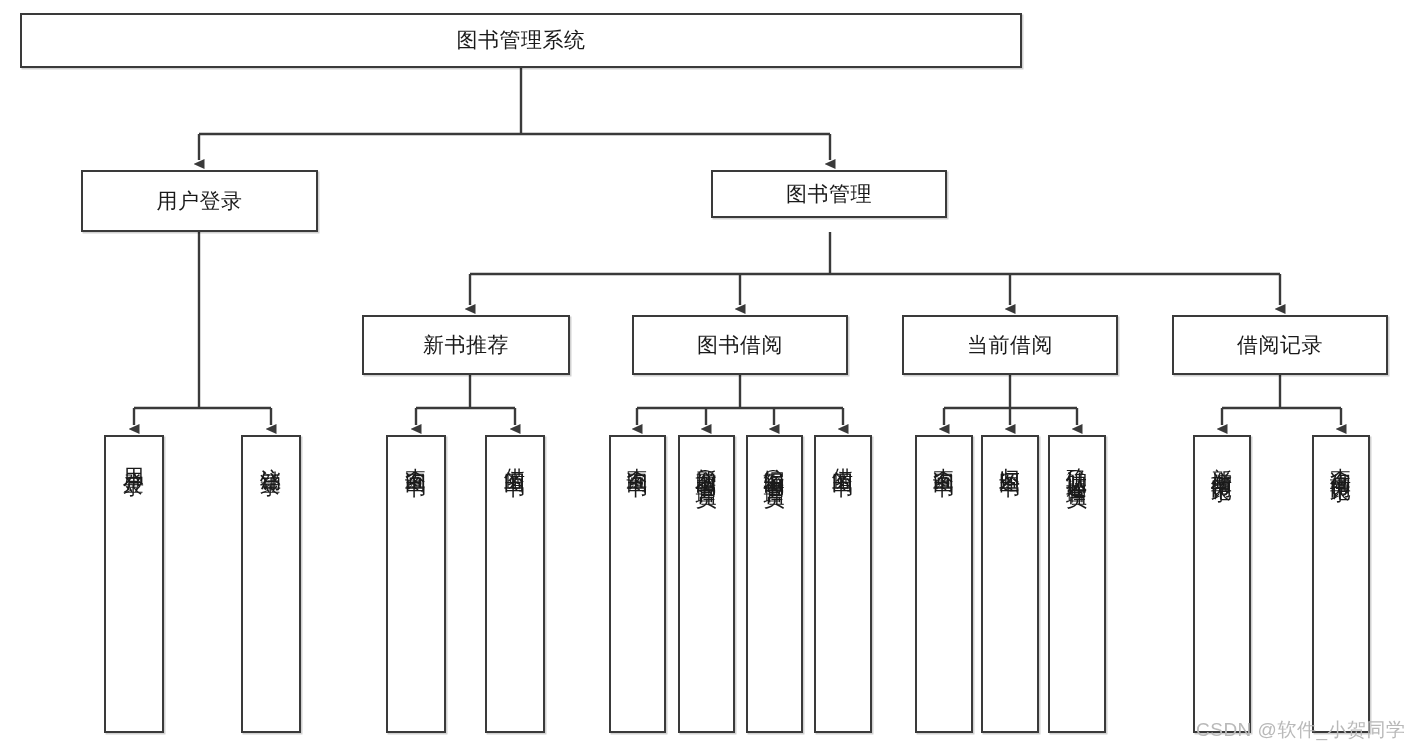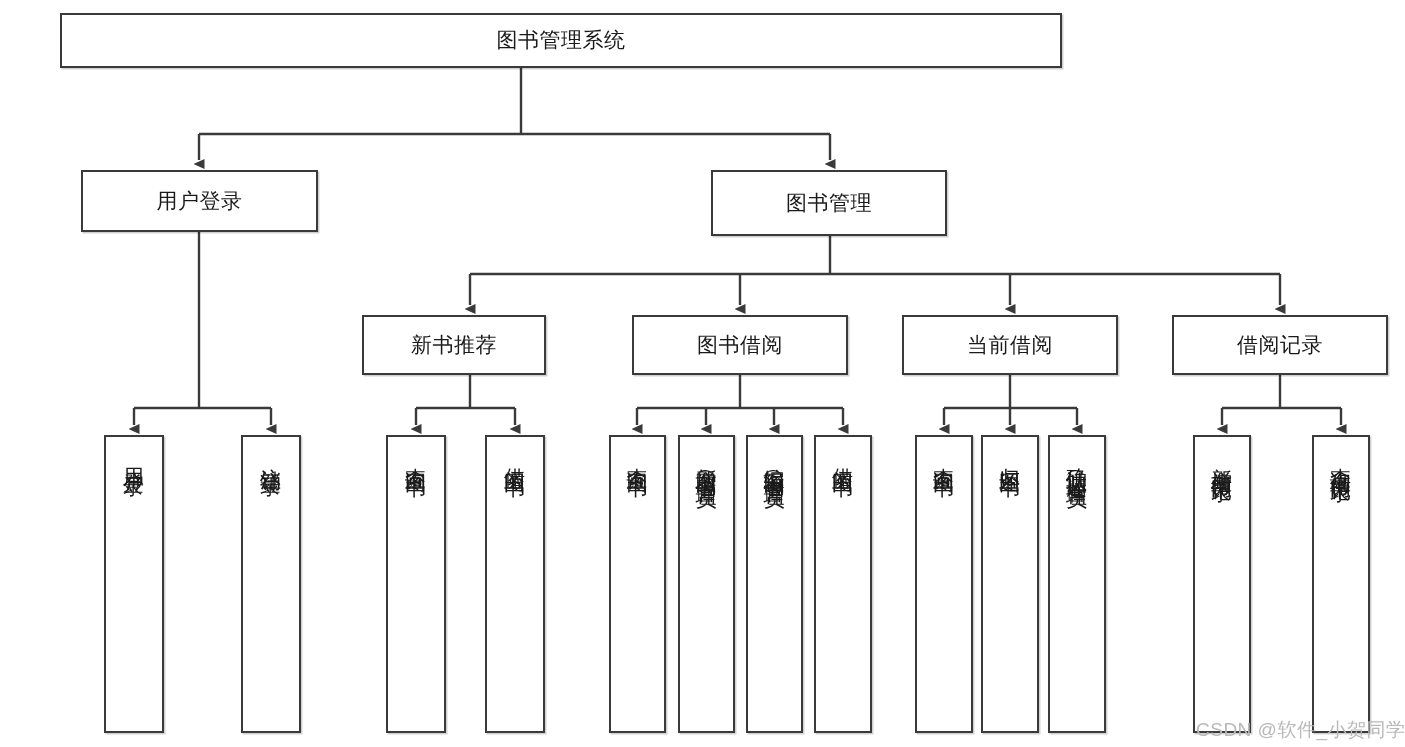--- a/index.html
+++ b/index.html
@@ -114,32 +114,32 @@
       <path d="M1010,408 L1010,425" marker-end="url(#arrow)"></path>
       <path d="M1077,408 L1077,425" marker-end="url(#arrow)"></path>
 
       <path d="M1280,375 L1280,408"></path>
       <path d="M1222,408 L1341,408"></path>
       <path d="M1222,408 L1222,425" marker-end="url(#arrow)"></path>
       <path d="M1341,408 L1341,425" marker-end="url(#arrow)"></path>
     </g>
   </svg>
 
-  <div class="node" style="left: 20px; top: 13px; width: 1002px; height: 55px; border-color: rgb(58, 58, 58); background: rgb(255, 255, 255); margin-left: 40px;">
+  <div class="node" style="left: 20px; top: 13px; width: 1002px; height: 55px; border-color: rgb(58, 58, 58); background: rgb(255, 255, 255);">
     <span class="label" style="color: rgb(26, 26, 26);">图书管理系统</span>
   </div>
 
   <div class="node" style="left: 81px; top: 170px; width: 237px; height: 62px; border-color: rgb(58, 58, 58); background: rgb(255, 255, 255);">
     <span class="label" style="color: rgb(26, 26, 26);">用户登录</span>
   </div>
-  <div class="node" style="left: 711px; top: 170px; width: 236px; height: 66px; border-color: rgb(58, 58, 58); background: rgb(255, 255, 255);">
+  <div class="node" style="left: 711px; top: 170px; width: 236px; height: 48px; border-color: rgb(58, 58, 58); background: rgb(255, 255, 255);">
     <span class="label" style="color: rgb(26, 26, 26);">图书管理</span>
   </div>
 
-  <div class="node" style="left: 362px; top: 315px; width: 184px; height: 60px; border-color: rgb(58, 58, 58); background: rgb(255, 255, 255);">
+  <div class="node" style="left: 362px; top: 315px; width: 208px; height: 60px; border-color: rgb(58, 58, 58); background: rgb(255, 255, 255);">
     <span class="label" style="color: rgb(26, 26, 26);">新书推荐</span>
   </div>
   <div class="node" style="left: 902px; top: 315px; width: 216px; height: 60px; border-color: rgb(58, 58, 58); background: rgb(255, 255, 255);">
     <span class="label" style="color: rgb(26, 26, 26);">当前借阅</span>
   </div>
   <div class="node" style="left: 632px; top: 315px; width: 216px; height: 60px; border-color: rgb(58, 58, 58); background: rgb(255, 255, 255);">
     <span class="label" style="color: rgb(26, 26, 26);">图书借阅</span>
   </div>
   <div class="node" style="left: 1172px; top: 315px; width: 216px; height: 60px; border-color: rgb(58, 58, 58); background: rgb(255, 255, 255); align-items: center;">
     <span class="label" style="color: rgb(26, 26, 26);">借阅记录</span>

